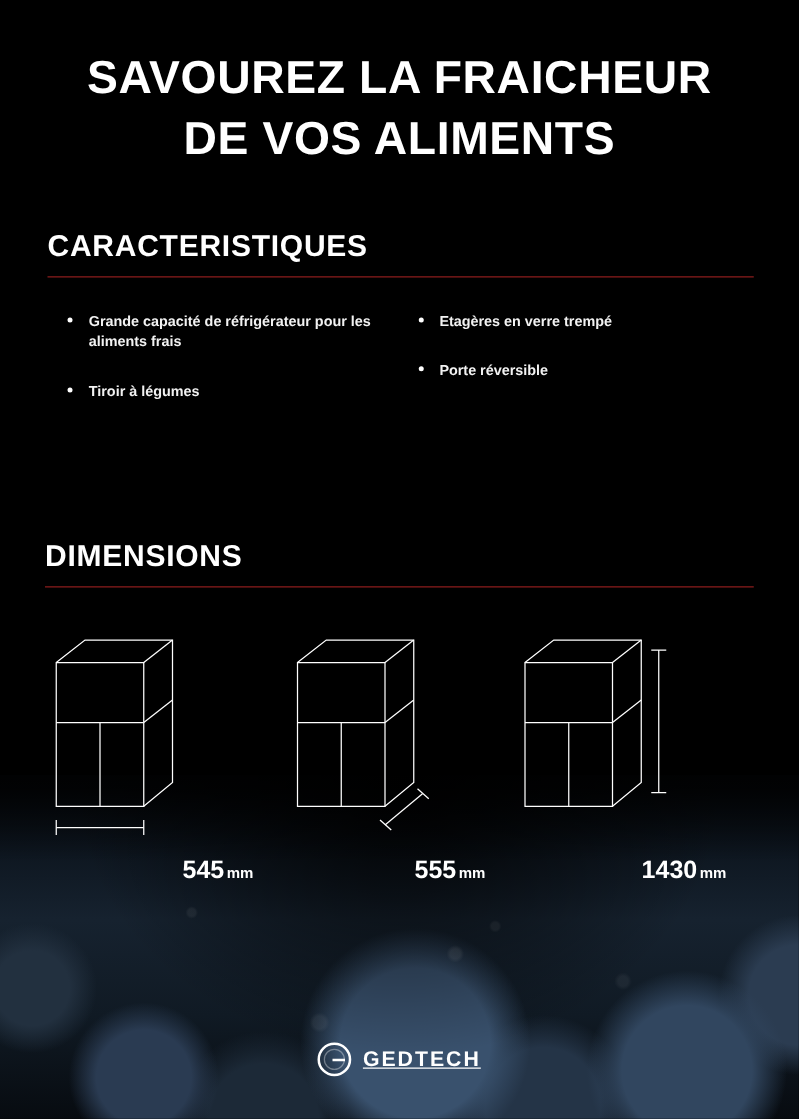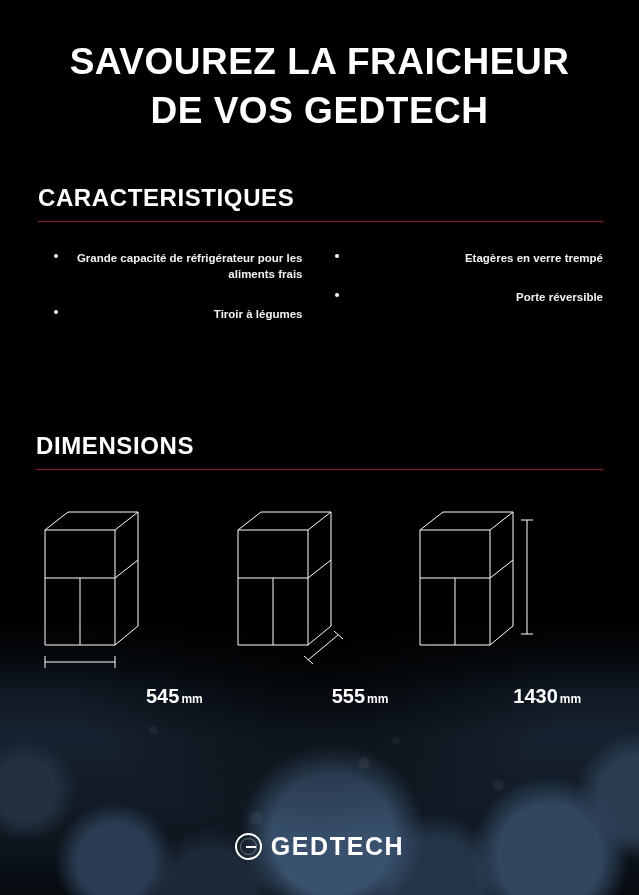--- a/index.html
+++ b/index.html
@@ -90,21 +90,20 @@
     margin-top: 9px;
     width: 100%;
   }
 
   #features-section { margin-top: 48px; padding-left: 38px; }
 
   
   .features {
     display: flex;
     margin-top: 28px;
-    text-align: right;
   }
   .feature-col {
     width: 50%;
     box-sizing: border-box;
   }
   .feature-col.left { padding-left: 16px; padding-right: 18px; }
   .feature-col.right { padding-left: 14px; }
   .feature-item {
     position: relative;
     padding-left: 17px;
@@ -192,36 +191,37 @@
     position: absolute;
     left: 3px;
     top: 3px;
     width: 17px;
     height: 17px;
     border-radius: 50%;
     border: 1px solid rgba(255,255,255,0.35);
     box-sizing: border-box;
   }
   .brand-name {
-    font-size: 25px;
+    font-size: 17px;
     font-weight: bold;
     letter-spacing: 1.6px;
+    text-decoration: underline;
   }
 </style>
 </head>
 <body>
 
 <div class="bg-photo"></div>
 <div class="bg-veil"></div>
 
 <div class="content">
 
   <div class="headline">
     <div class="line">SAVOUREZ LA FRAICHEUR</div>
-    <div class="line">DE VOS GEDTECH</div>
+    <div class="line">DE VOS ALIMENTS</div>
   </div>
 
   <div class="section" id="features-section">
     <h2 class="section-title">CARACTERISTIQUES</h2>
     <div class="rule"></div>
 
     <div class="features">
       <div class="feature-col left">
         <div class="feature-item">
           <span class="bullet"></span>

